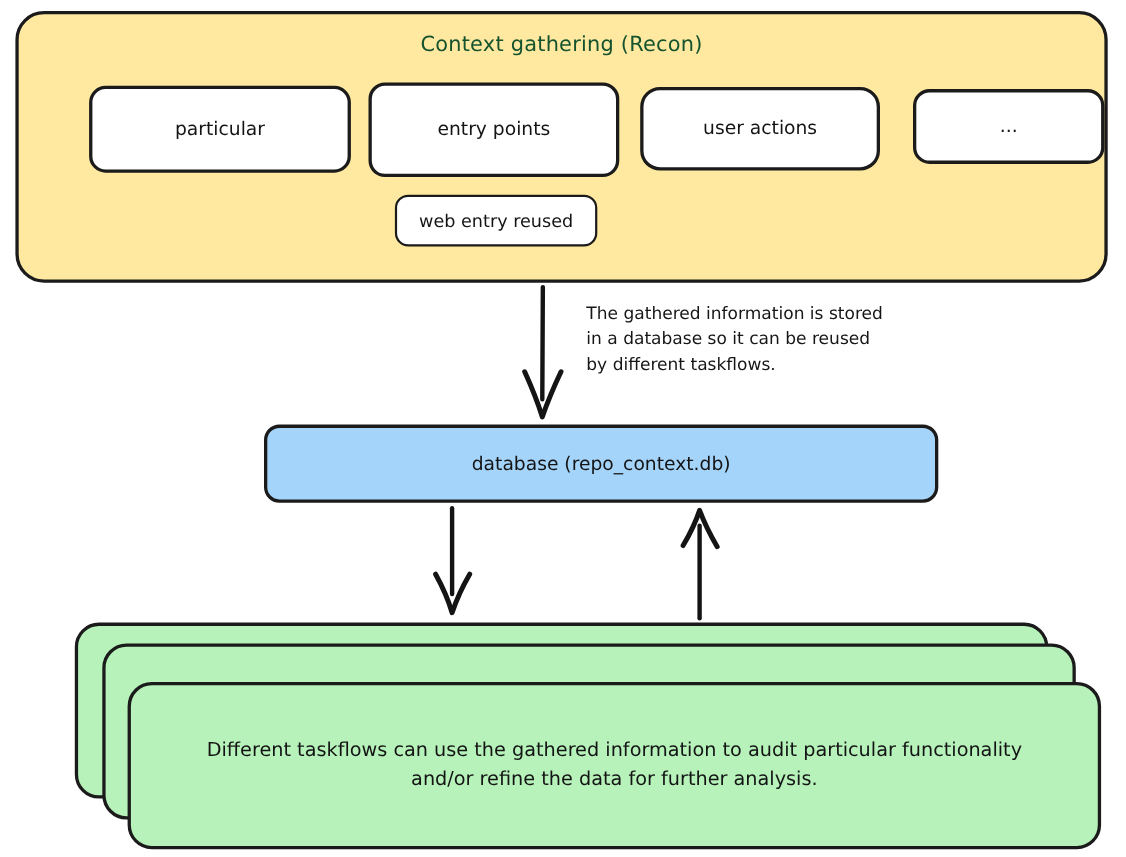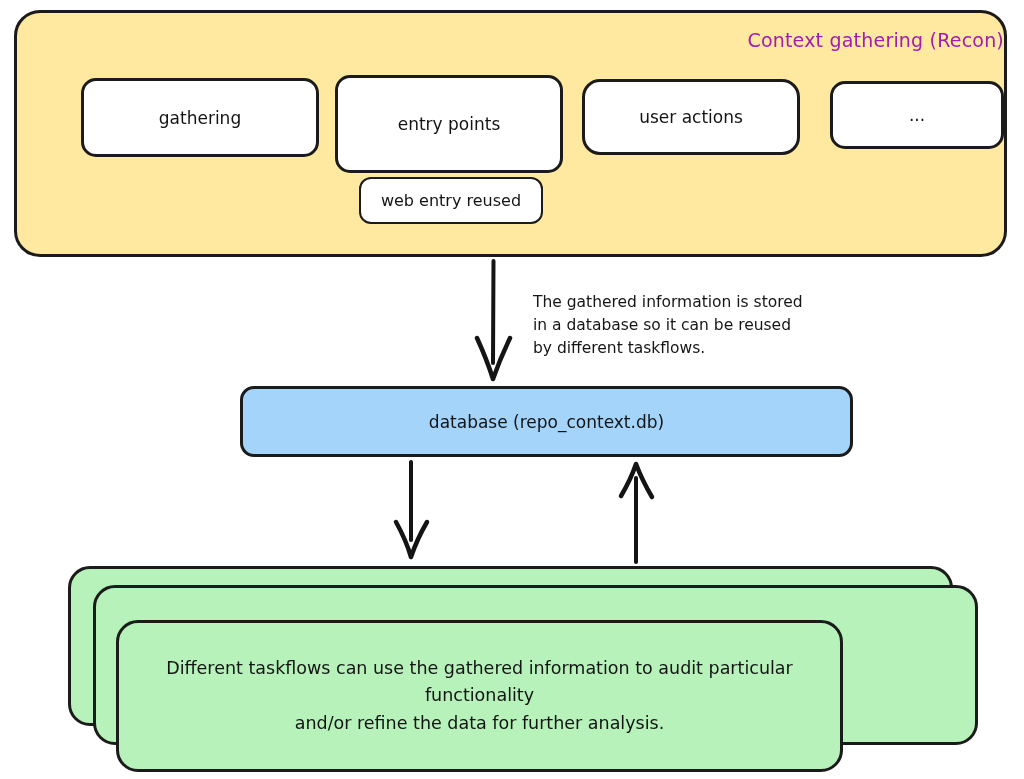--- a/index.html
+++ b/index.html
@@ -43,35 +43,35 @@
     background: #FFE8A0;
     border-radius: 26px;
     border-width: 3.5px;
     display: block;
   }
   .recon-title {
     position: absolute;
     left: 0;
     right: 0;
     top: 16px;
-    text-align: right;
+    text-align: center;
     font-size: 19px;
-    color: #a21caf;
+    color: #14532d;
     letter-spacing: 0.2px;
   }
 
   
   .sub-box {
     background: #ffffff;
     font-size: 17px;
     color: #141414;
     border-radius: 15px;
   }
   #sub-components   { left: 64px;  top: 65px;  width: 238px; height: 79px; }
-  #sub-entry-points { left: 318px; top: 62px;  width: 228px; height: 98px; }
+  #sub-entry-points { left: 318px; top: 62px;  width: 228px; height: 86px; }
   #sub-user-actions { left: 565px; top: 66px;  width: 218px; height: 76px; border-radius: 18px; }
   #sub-ellipsis     { left: 813px; top: 68px;  width: 174px; height: 68px; }
   #sub-web-entry    { left: 342px; top: 164px; width: 184px; height: 47px;
                       font-size: 16px; border-radius: 12px; border-width: 2.5px; }
 
   
   .database-box {
     left: 240px;
     top: 386px;
     width: 613px;
@@ -85,36 +85,36 @@
   
   .taskflow-card {
     position: absolute;
     box-sizing: border-box;
     background: #B6F2BA;
     border: 3px solid #1b1b1b;
     border-radius: 22px;
   }
   #taskflow-card-back   { left: 68px;  top: 566px; width: 885px; height: 160px; }
   #taskflow-card-middle { left: 93px;  top: 585px; width: 885px; height: 160px; }
-  #taskflow-card-front  { left: 116px; top: 620px; width: 727px; height: 152px;
+  #taskflow-card-front  { left: 116px; top: 620px; width: 885px; height: 152px;
                           display: flex; align-items: center; justify-content: center; }
   #taskflow-text {
     font-size: 17.5px;
     line-height: 1.55;
     color: #141414;
     text-align: center;
     padding: 0 14px;
     white-space: pre-line;
   }
 
   
   .annotation {
     position: absolute;
     left: 533px;
-    top: 291px;
+    top: 274px;
     width: 330px;
     font-size: 15.5px;
     line-height: 1.48;
     color: #161616;
     white-space: pre-line;
     text-align: left;
   }
 
   
   #arrow-layer {
@@ -127,21 +127,21 @@
 </style>
 </head>
 <body>
 
 <div id="diagram-root">
 
   <div class="box recon-container">
     <div class="recon-title">Context gathering (Recon)</div>
 
     <div class="box sub-box" id="sub-components">
-      <span>gathering</span>
+      <span>particular</span>
     </div>
 
     <div class="box sub-box" id="sub-entry-points">
       <span>entry points</span>
     </div>
 
     <div class="box sub-box" id="sub-user-actions">
       <span>user actions</span>
     </div>
 

